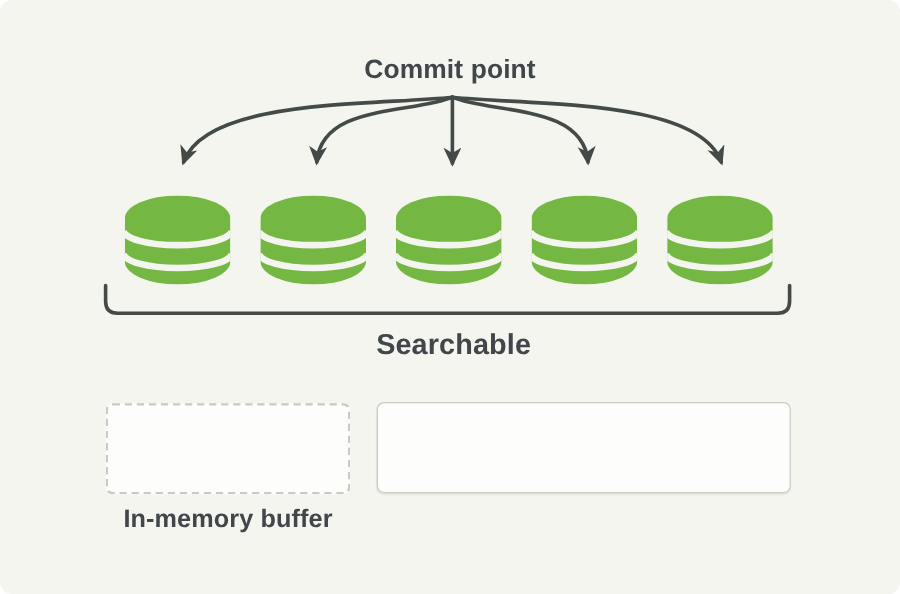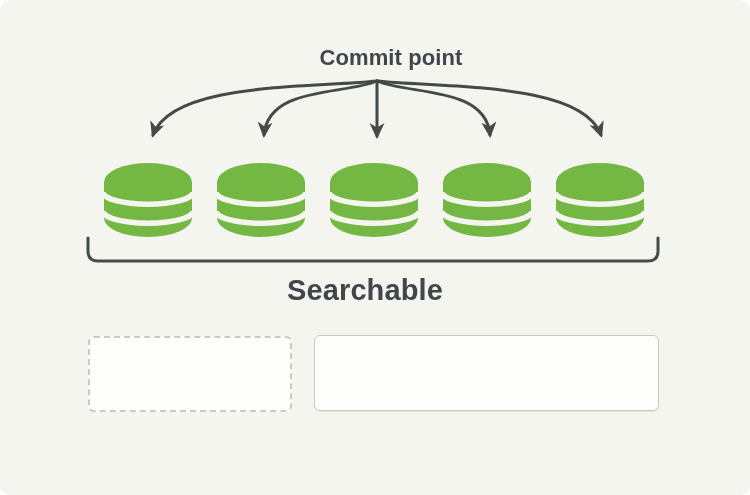--- a/index.html
+++ b/index.html
@@ -17,22 +17,22 @@
     overflow: hidden;
   }
   .label {
     position: absolute;
     text-align: center;
     font-weight: 700;
     color: var(--text-dark, #434a47);
     letter-spacing: 0.1px;
     user-select: none;
   }
-  .commit-label   { left: 281px; top: 45px;  width: 220px; font-size: 22px; }
-  .searchable-label { left: 265px; top: 274px; width: 200px; font-size: 29px; }
+  .commit-label   { left: 265px; top: 45px;  width: 220px; font-size: 22px; }
+  .searchable-label { left: 278px; top: 274px; width: 200px; font-size: 24px; }
   .buffer-label   { left: 88px;  top: 421px; width: 204px; font-size: 21px; }
   .translog-label { left: 314px; top: 421px; width: 345px; font-size: 21px; }
 
   svg.overlay {
     position: absolute;
     left: 0; top: 0;
     width: 750px;
     height: 495px;
   }
   .arrow {
@@ -130,15 +130,16 @@
       <path class="cyl-sep" d="M-1,29 A44,12 0 0 0 89,29"></path>
       <path class="cyl-sep" d="M-1,48 A44,12 0 0 0 89,48"></path>
     </svg>
     </div>
 
   <div class="label searchable-label">Searchable</div>
 
   <div class="box buffer-box"></div>
   <div class="box translog-box"></div>
 
+  <div class="label buffer-label">In-memory buffer</div>
 
 
 </div>
 
 </body></html>

